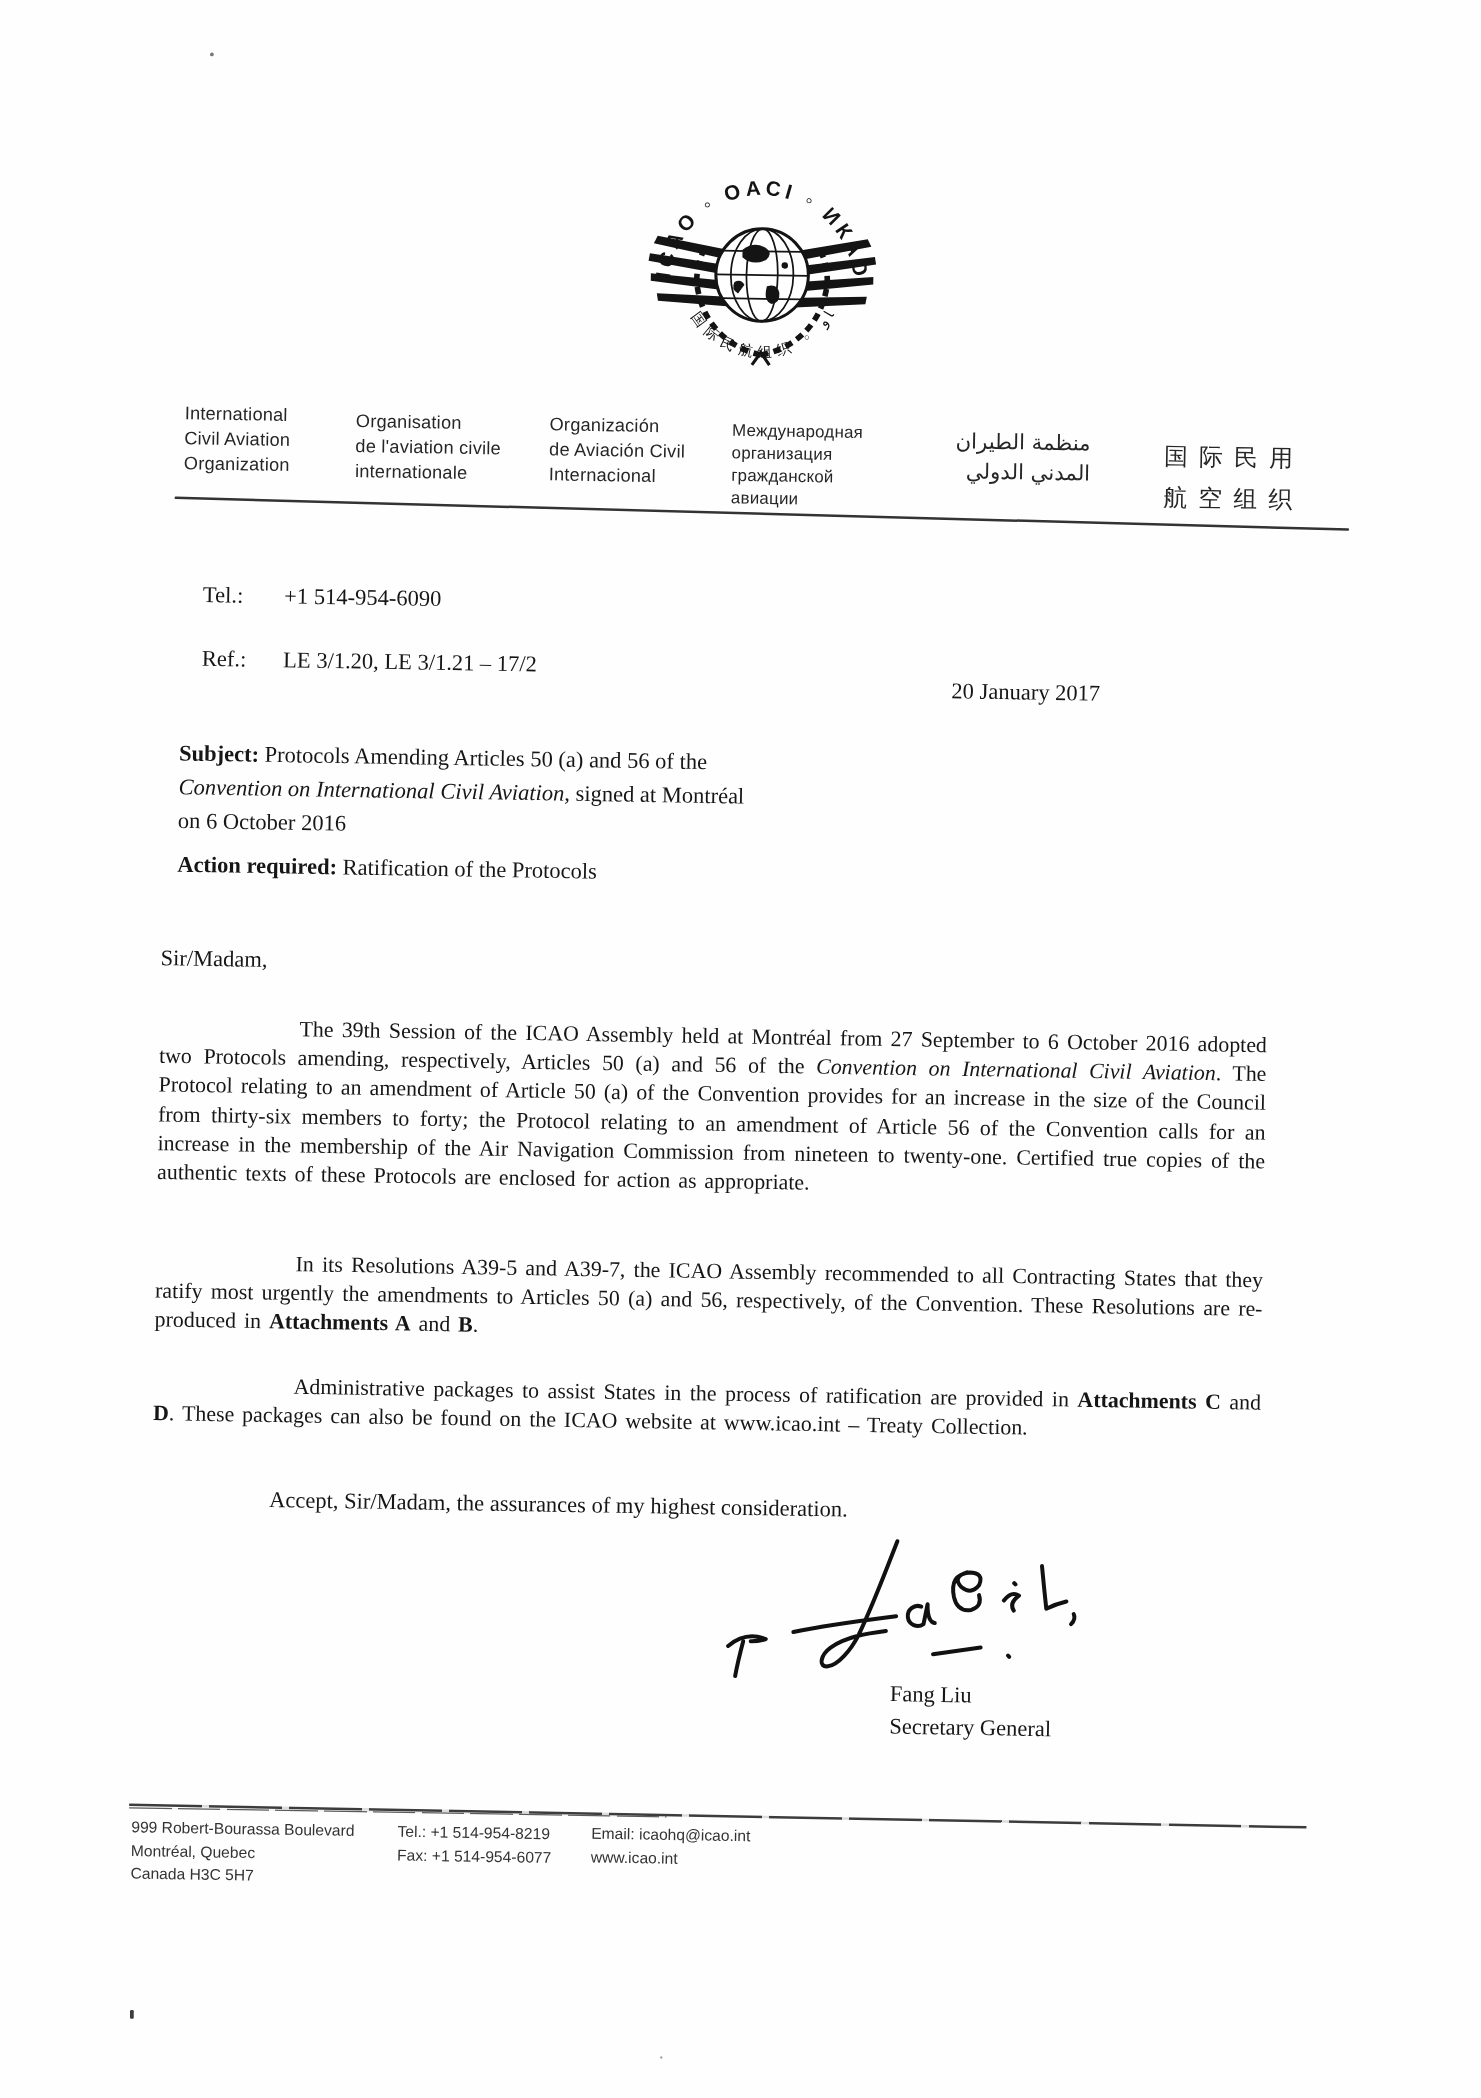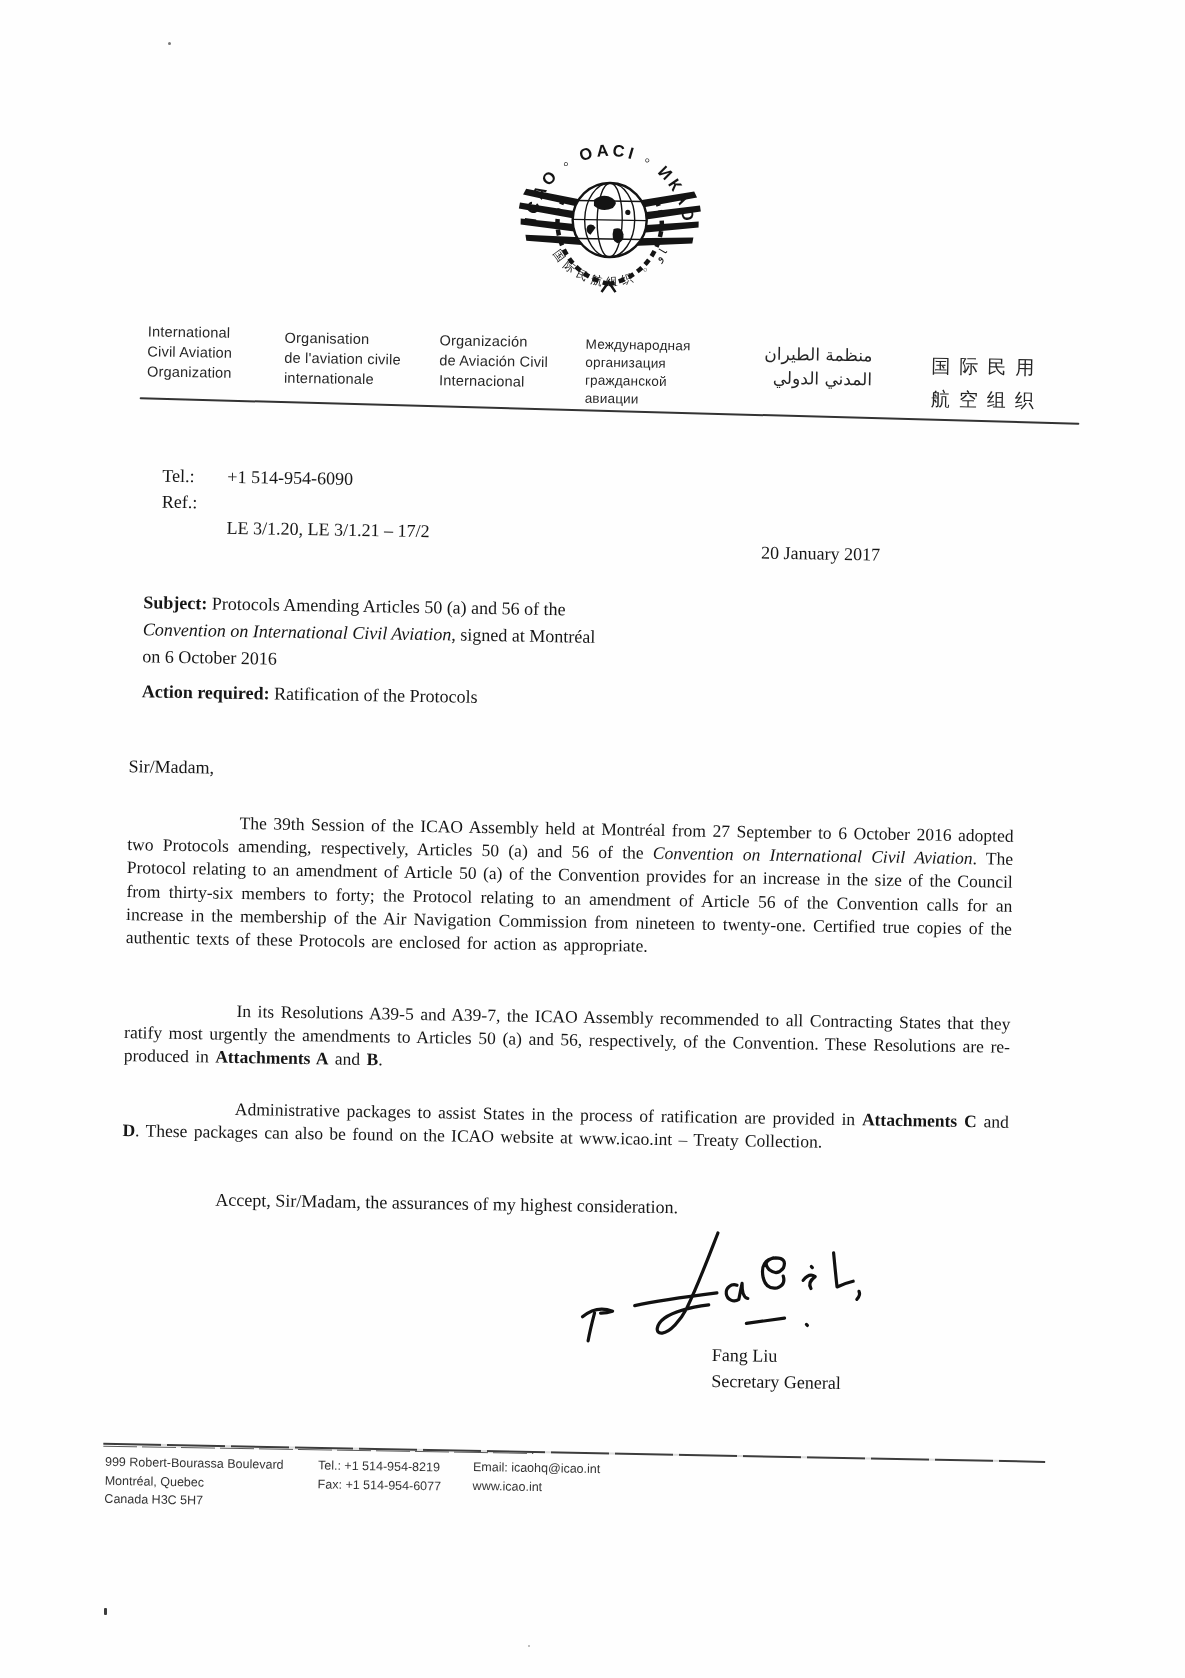--- a/index.html
+++ b/index.html
@@ -27,21 +27,21 @@
              font-family:"DejaVu Sans", sans-serif;}
 
   .rule-top{position:absolute;left:133px;top:396px;width:940px;height:1.8px;background:#333;
             border-radius:1px;transform:rotate(0.6deg);transform-origin:left center;}
 
   
   .lbl{position:absolute;font-size:18px;}
   .val{position:absolute;font-size:18px;}
   .tel-label{left:157px;top:464px;}
   .tel-value{left:222px;top:464px;}
-  .ref-label{left:157px;top:490px;}
+  .ref-label{left:157px;top:515px;}
   .ref-value{left:222px;top:515px;}
   .date{position:absolute;left:757px;top:531px;font-size:18px;}
 
   .subject{position:absolute;left:140px;top:588px;width:474px;font-size:18px;line-height:27px;}
   .action{position:absolute;left:140px;top:680px;font-size:18px;}
   .salutation{position:absolute;left:128px;top:755px;font-size:18px;}
 
   
   .para{position:absolute;left:128px;width:886px;font-size:17.5px;line-height:23.2px;
         text-align:justify;text-align-last:left;text-indent:112px;word-spacing:2px;}

